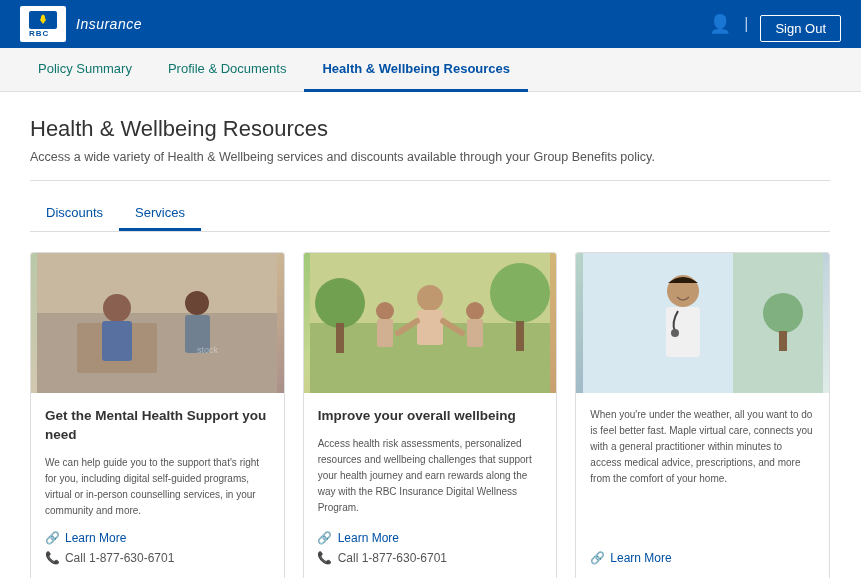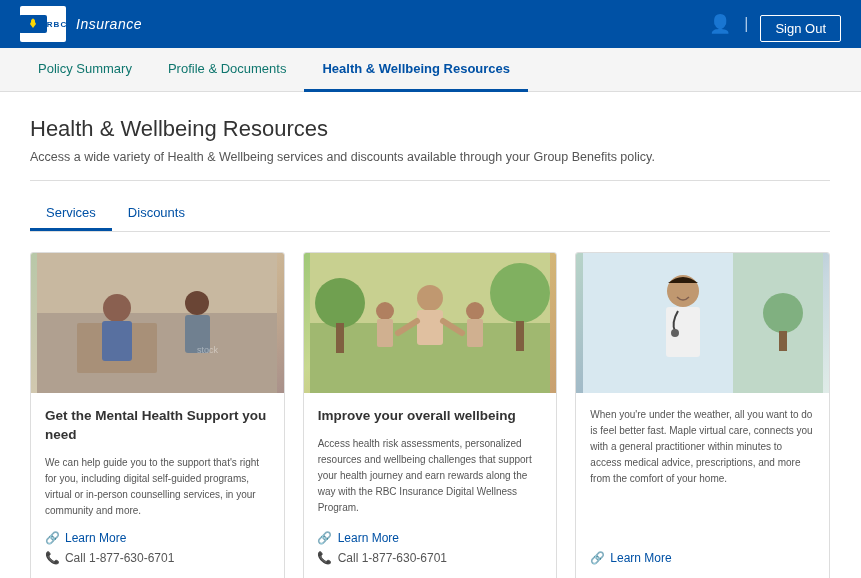--- a/index.html
+++ b/index.html
@@ -24,22 +24,22 @@
       height: 36px;
       background: #fff;
       display: flex;
       align-items: center;
       justify-content: center;
       border-radius: 2px;
       overflow: hidden;
     }
     .rbc-logo-inner {
       display: flex;
-      flex-direction: row;
-      align-items: center;
+      flex-direction: column;
+      align-items: flex-start;
     }
     .rbc-lion {
       width: 28px;
       height: 18px;
       background: #0051a5;
       border-radius: 2px;
       display: flex;
       align-items: center;
       justify-content: center;
       color: #ffd700;
@@ -249,22 +249,22 @@
   <a class="nav-item">Policy Summary</a>
   <a class="nav-item">Profile &amp; Documents</a>
   <a class="nav-item active">Health &amp; Wellbeing Resources</a>
 </nav>
 
 <div class="content">
   <h1 class="page-title">Health &amp; Wellbeing Resources</h1>
   <p class="page-subtitle">Access a wide variety of Health &amp; Wellbeing services and discounts available through your Group Benefits policy.</p>
 
   <div class="tabs">
+    <div class="tab">Discounts</div>
     <div class="tab active">Services</div>
-    <div class="tab">Discounts</div>
   </div>
 
   <div class="cards-container">
 
     <div class="card">
       <div class="card-img-placeholder card-img-1">
         <svg width="240" height="140" viewBox="0 0 240 140">
           <rect width="240" height="140" fill="#c8b8a0"></rect>
           <rect x="0" y="60" width="240" height="80" fill="#b0a090"></rect>
 

